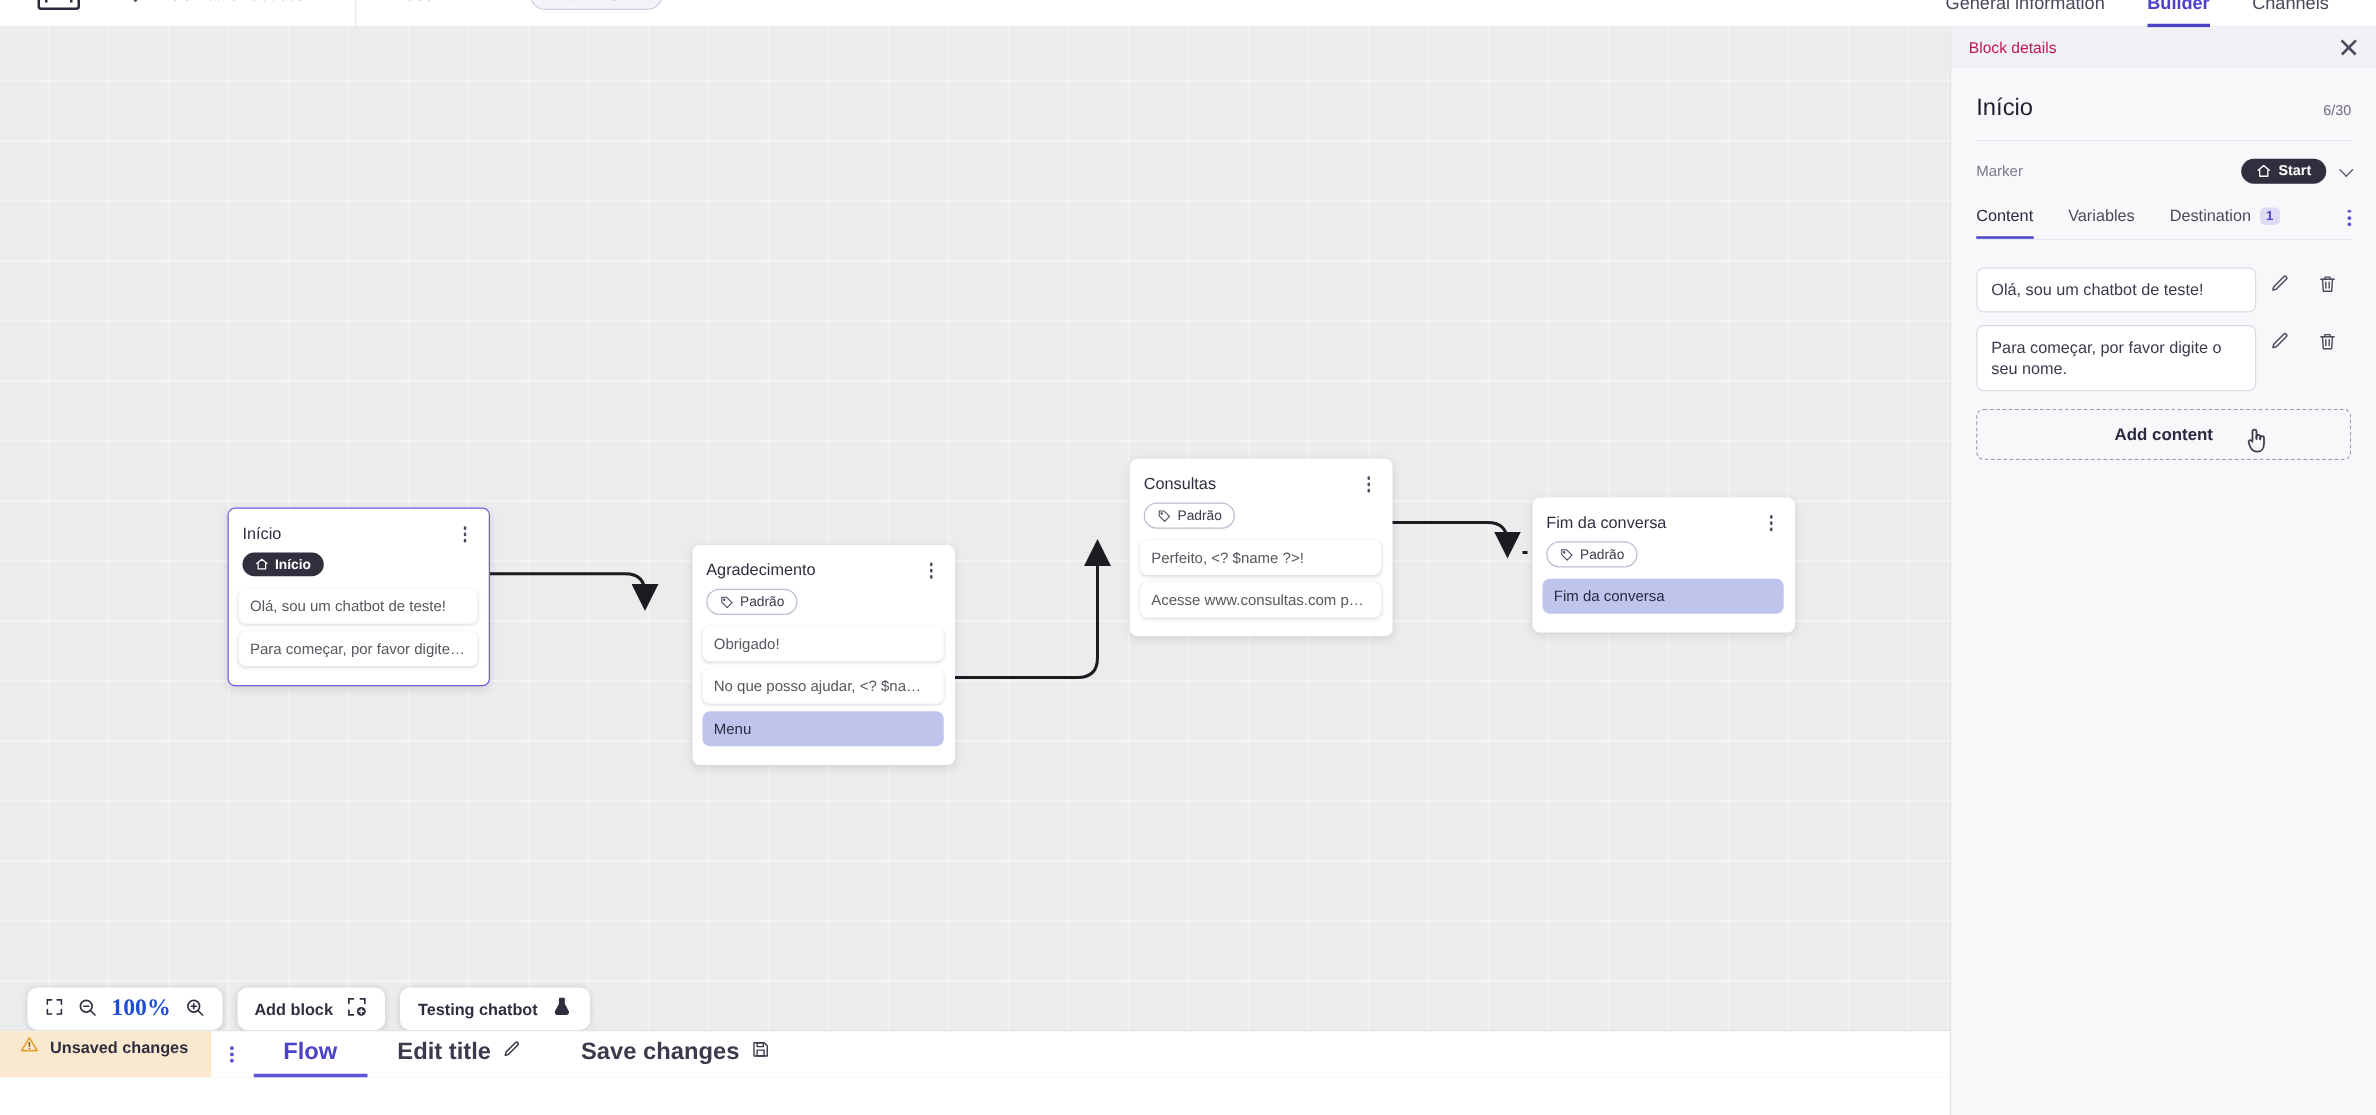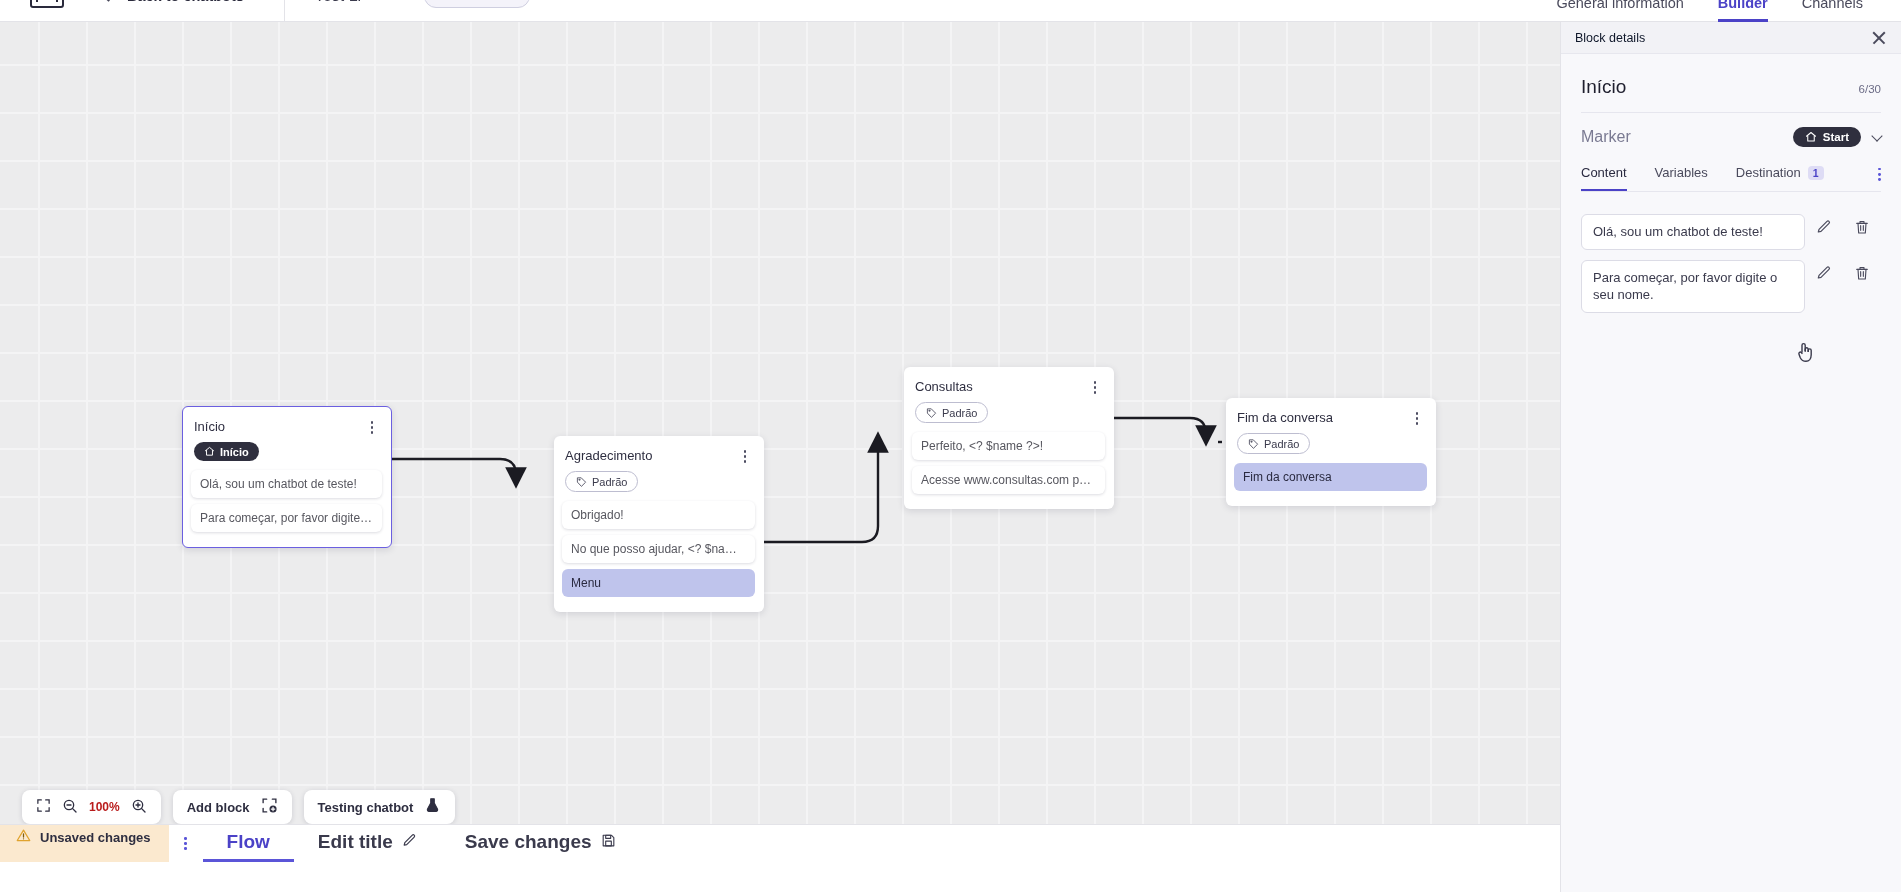--- a/index.html
+++ b/index.html
@@ -101,21 +101,21 @@
   }
   .item.accent { background: #bfc4ec; color: #2a2a40; box-shadow: none; }
 
   
   .float-bar { position: absolute; left: 22px; bottom: 38px; display: flex; gap: 12px; }
   .fbtn {
     background: #ffffff; border-radius: 8px; box-shadow: 0 1px 5px rgba(40,40,70,.16);
     height: 34px; display: flex; align-items: center; gap: 11px; padding: 0 14px;
     font-size: 13px; color: #2e2e40; font-weight: 700; cursor: pointer; white-space: nowrap;
   }
-  .zoom-val { font-weight: 700; font-size: 12px; color: #b91c1c; }
+  .zoom-val { font-weight: 700; font-size: 19px; color: #1d4ed8; font-family: Liberation Serif, serif; }
 
   
   .statusbar {
     position: absolute; left: 0; bottom: 0; width: 1560px; height: 38px;
     background: #ffffff; border-top: 1px solid #e3e3e8; display: flex; align-items: stretch;
   }
   .unsaved {
     background: #fbe9cf; display: flex; align-items: center; gap: 9px;
     padding: 0 18px 13px 16px; font-size: 13px; color: #2e2e40; font-weight: 700; white-space: nowrap;
   }
@@ -131,38 +131,38 @@
 
   
   .panel {
     position: absolute; right: 0; top: 22px; width: 341px; height: 870px;
     background: #f8f8fb; border-left: 1px solid #e3e3e8;
   }
   .panel-head {
     height: 32px; background: #f2f2f6; border-bottom: 1px solid #e7e7ee;
     display: flex; align-items: center; padding: 0 14px;
   }
-  .panel-head-title { font-size: 12.5px; color: #0f172a; flex: 1; }
+  .panel-head-title { font-size: 12.5px; color: #be185d; flex: 1; }
   .close-x { width: 16px; height: 16px; position: relative; cursor: pointer; }
   .close-x::before, .close-x::after {
     content: ""; position: absolute; left: 0; top: 7px; width: 16px; height: 1.6px; background: #4a4a5c;
   }
   .close-x::before { transform: rotate(45deg); }
   .close-x::after { transform: rotate(-45deg); }
 
   .panel-body { padding: 0 20px; }
   .ptitle-row {
     display: flex; align-items: baseline; padding: 22px 0 14px 0;
     border-bottom: 1px solid #e6e6ee;
   }
   .ptitle { font-size: 19px; color: #1f1f2e; flex: 1; }
   .pcount { font-size: 11.5px; color: #6b6b85; }
 
   .marker-row { display: flex; align-items: center; padding: 14px 0 10px 0; }
-  .marker-label { font-size: 16px; color: #7a7a92; flex: 1; }
+  .marker-label { font-size: 12px; color: #7a7a92; flex: 1; }
   .marker-pill {
     background: #2f2f3e; color: #fff; border-radius: 999px; font-size: 11.5px; font-weight: 700;
     padding: 4px 12px; display: inline-flex; align-items: center; gap: 6px; cursor: pointer;
   }
   .chev-down {
     width: 8px; height: 8px; border-right: 1.8px solid #4a4a5c; border-bottom: 1.8px solid #4a4a5c;
     transform: rotate(45deg); margin-left: 12px; margin-bottom: 3px; flex: none; cursor: pointer;
   }
 
   .ptabs { display: flex; align-items: flex-end; border-bottom: 1px solid #e6e6ee; gap: 0; }
@@ -501,20 +501,23 @@
           <span class="row-icon">
             <svg width="16" height="16" viewBox="0 0 24 24" fill="none" stroke="#4a4a5c" stroke-width="1.7" stroke-linecap="round" stroke-linejoin="round">
               <path d="M4 6.5h16"></path>
                 <path d="M9 6.5V4h6v2.5"></path>
                 <path d="M6 6.5 7 21h10l1-14.5"></path>
                 <path d="M10 10v7M14 10v7"></path>
             </svg>
           </span>
         </div>
 
+        <div class="add-content">
+          <span>Add content</span>
+        </div>
       </div>
     </div>
   </div>
 
   <div class="cursor-hand">
     <svg width="22" height="26" viewBox="0 0 22 26" fill="none" stroke="#3a3a4c" stroke-width="1.4" stroke-linecap="round" stroke-linejoin="round">
       <path d="M7 12V5.2a1.6 1.6 0 0 1 3.2 0V11"></path>
       <path d="M10.2 11V9.3a1.5 1.5 0 0 1 3 0V11.4"></path>
       <path d="M13.2 11.4v-1a1.5 1.5 0 0 1 3 0v4.3c0 4-2.2 6.6-5.2 6.6-3.2 0-4.7-1.6-5.7-3.6L4 14.2a1.5 1.5 0 0 1 2.4-1.7L7 13.4"></path>
     </svg>

